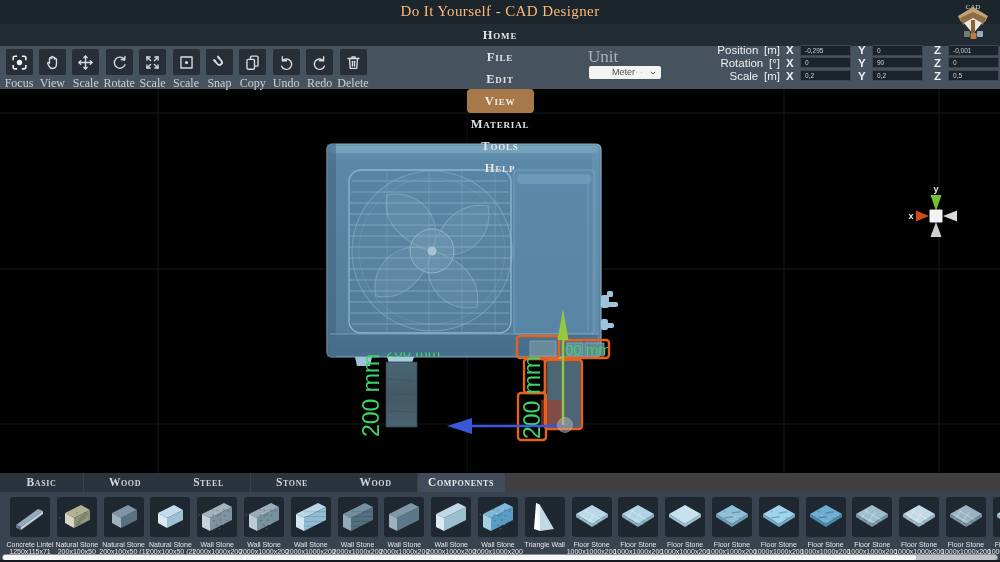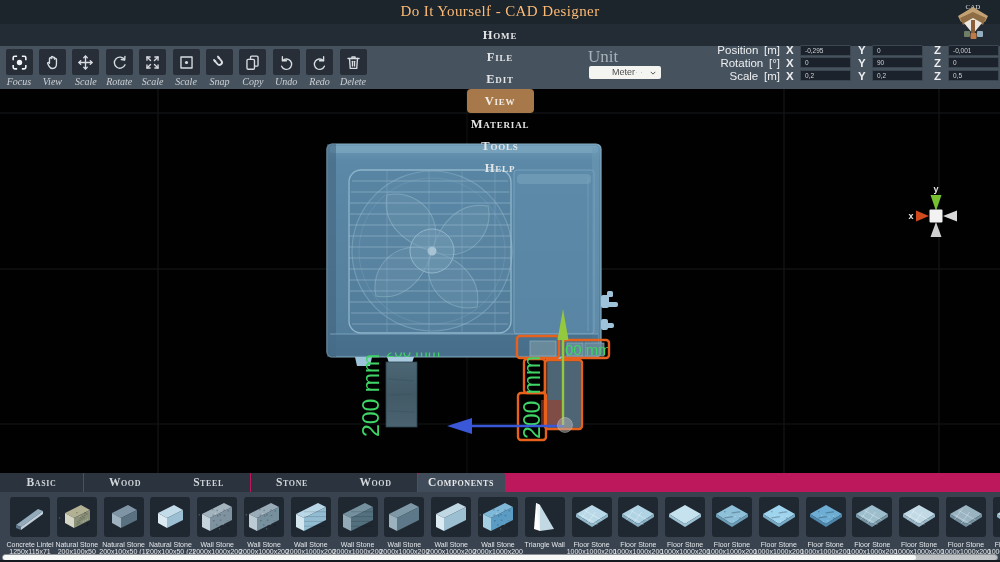--- a/index.html
+++ b/index.html
@@ -38,21 +38,21 @@
     background:#46525e; z-index:4;
   }
   .tool-btn {
     position:absolute; top:3px; width:27px; height:26px;
     background:#272e38; border-radius:2px;
     display:flex; align-items:center; justify-content:center;
   }
   .tool-btn svg { width:19px; height:19px; }
   .tool-label {
     position:absolute; top:30px; width:41px; text-align:center;
-    font-size:10px; color:#ccd0d4;font-style:italic;
+    font-size:12px; color:#ccd0d4;
   }
   
   #object-pill {
     position:absolute; left:422px; top:48px; width:157px; height:15px;
     background:rgba(255,255,255,0.22); border-radius:2px;
     font-size:12.5px; color:#d6dade; text-align:center; line-height:15px;
     z-index:6;
   }
   #unit-label {
     position:absolute; left:588px; top:47px; font-size:17px; color:#a9b2ba; z-index:6;
@@ -83,21 +83,21 @@
     font-size:6.5px; color:#cfd3d7; line-height:9px; padding-left:4px;
   }
   
   #viewport {
     position:absolute; left:0; top:89px; width:1000px; height:384px;
     background:#010101; z-index:1;
   }
   
   #tabbar {
     position:absolute; left:0; top:473px; width:1000px; height:19px;
-    background:#be185d; z-index:5; display:flex;
+    background:#404040; z-index:5; display:flex;
   }
   .tab {
     width:83px; height:19px; margin-right:0.5px;
     background:#2b343e; color:#d2d6da; text-align:center;
     font-size:11.5px; font-variant:small-caps; font-weight:bold;
     line-height:18px; letter-spacing:0.6px;
   }
   .tab.selected { background:#404c59; width:87px; border-radius:2px 2px 0 0; color:#e8eaec; }
   #palette {
     position:absolute; left:0; top:492px; width:1000px; height:70px;

